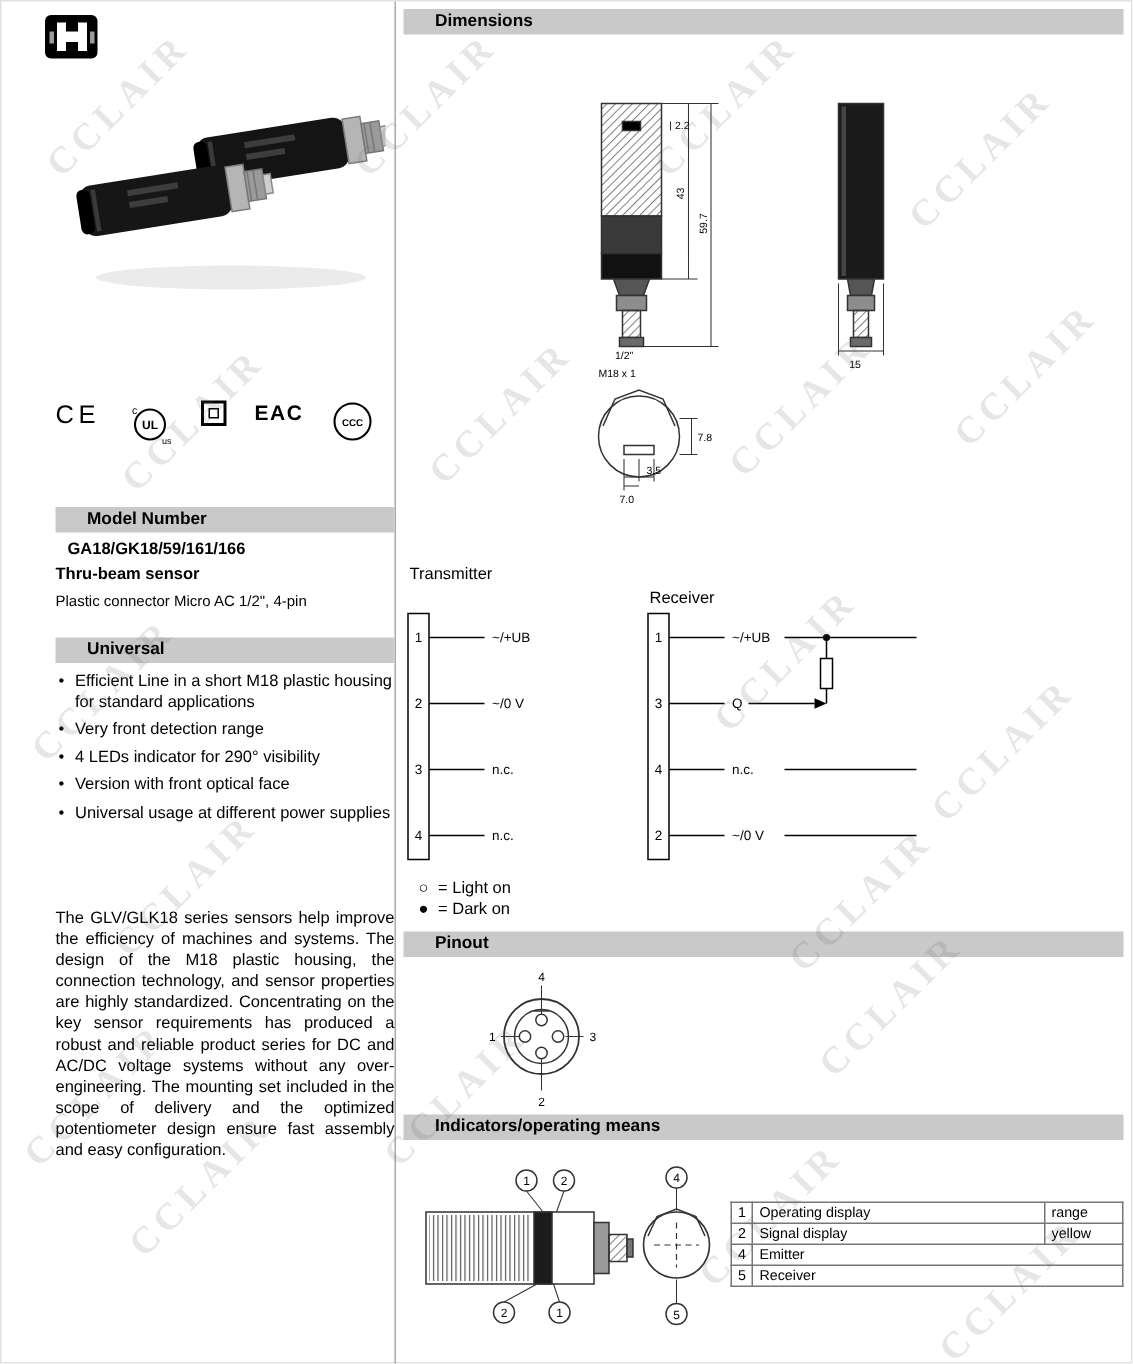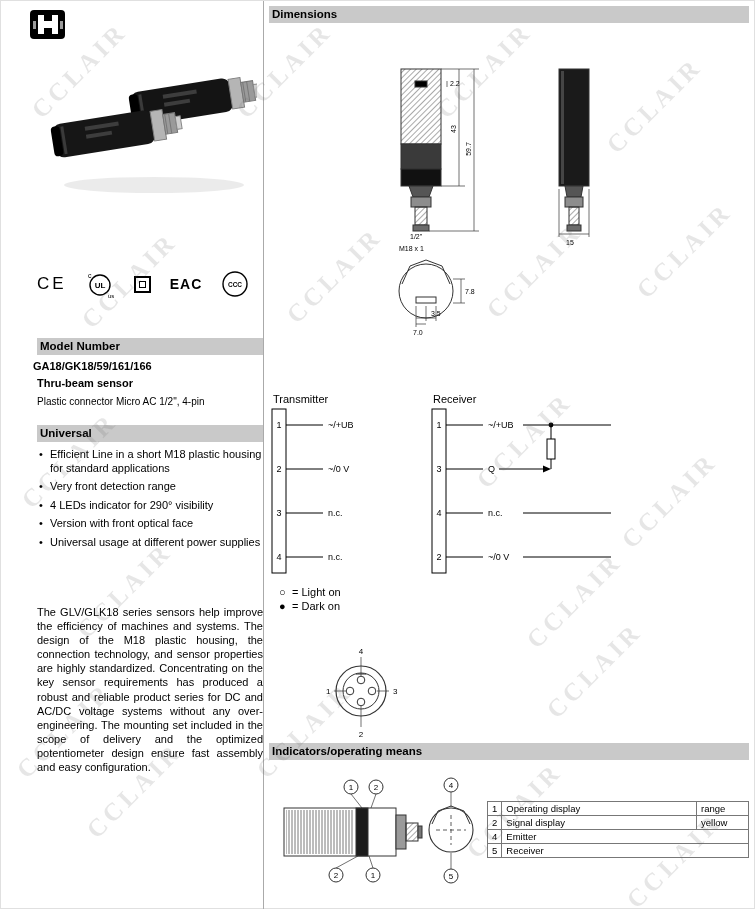--- a/index.html
+++ b/index.html
@@ -3,39 +3,39 @@
 <meta charset="utf-8">
 <style>
   html,body{margin:0;padding:0;}
   body{
     width:755px;height:909px;background:#f2f2f2;
     font-family:"Liberation Sans", sans-serif;color:#000;position:relative;overflow:hidden;
   }
   .page{position:absolute;left:0;top:0;width:755px;height:909px;background:#fff;border:1px solid #e0e0e0;box-sizing:border-box;}
   .abs{position:absolute;}
   .divider{position:absolute;left:262px;top:0;width:1px;height:909px;background:#aaa;}
-  .hdr{background:#c9c9c9;font-weight:bold;font-size:11.5px;line-height:17px;height:17px;padding-left:3px;box-sizing:border-box;}
+  .hdr{background:#c9c9c9;font-weight:bold;font-size:11.5px;line-height:17px;height:17px;padding-left:21px;box-sizing:border-box;}
   .hdr-left{left:36px;width:226px;}
   .hdr-right{left:268px;width:480px;}
 
   .wm{position:absolute;color:rgba(100,100,100,0.16);font-size:25px;font-weight:bold;
       letter-spacing:4px;transform:rotate(-45deg);transform-origin:left bottom;
       pointer-events:none;z-index:9;font-family:"Liberation Serif", serif;white-space:nowrap;}
 
   .model-line1{font-size:11px;font-weight:bold;}
   .model-line2{font-size:11px;font-weight:bold;}
   .model-line3{font-size:10px;}
 
   ul.features{margin:0;padding:0;list-style:none;width:226px;}
   ul.features li{position:relative;padding-left:13px;font-size:11px;line-height:13.5px;margin-bottom:5px;}
   ul.features li::before{content:"\2022";position:absolute;left:2px;top:0;}
 
   .prodinfo{width:226px;font-size:11px;line-height:14.1px;text-align:justify;}
 
-  .certs{display:flex;align-items:center;justify-content:space-between;width:212px;height:34px;}
+  .certs{display:flex;align-items:flex-start;justify-content:space-between;width:212px;height:34px;}
   .ce-text{font-size:17px;letter-spacing:3px;font-family:"Liberation Sans",sans-serif;}
   .eac-text{font-size:14px;font-weight:bold;letter-spacing:1px;}
   .sq-outer{width:13px;height:13px;border:2px solid #000;display:flex;align-items:center;justify-content:center;}
   .sq-inner{width:5px;height:5px;border:1.5px solid #000;}
 
   .pin-title{font-size:11px;}
   .legend-row{font-size:11px;line-height:14px;}
   .legend-sym{display:inline-block;width:13px;font-size:11px;}
 
   table.ind{border-collapse:collapse;width:262px;}
@@ -127,21 +127,21 @@
         <span class="sq-inner"></span>
       </span>
     <span class="eac-text">EAC</span>
     <svg width="28" height="28" viewBox="0 0 28 28">
       <circle cx="14" cy="14" r="12" fill="none" stroke="#000" stroke-width="1.4"></circle>
       <text x="14" y="17" font-size="6.5" font-weight="bold" text-anchor="middle">CCC</text>
     </svg>
   </div>
 
   <div class="abs hdr hdr-left" style="top:337px">Model Number</div>
-  <div class="abs model-line1" style="left:32px;top:359px">GA18/GK18/59/161/166</div>
+  <div class="abs model-line1" style="left:44px;top:359px">GA18/GK18/59/161/166</div>
   <div class="abs model-line2" style="left:36px;top:376px">Thru-beam sensor</div>
   <div class="abs model-line3" style="left:36px;top:395px">Plastic connector Micro AC 1/2", 4-pin</div>
 
   <div class="abs hdr hdr-left" style="top:424px">Universal</div>
   <ul class="features abs" style="left:36px;top:447px">
     <li>Efficient Line in a short M18 plastic housing for standard applications</li>
     <li>Very front detection range</li>
     <li>4 LEDs indicator for 290° visibility</li>
     <li>Version with front optical face</li>
     <li>Universal usage at different power supplies</li>
@@ -214,21 +214,21 @@
         <line x1="147" y1="295" x2="157" y2="295"></line>
         <line x1="147" y1="289" x2="167" y2="289"></line>
       </g>
       <text x="196" y="265" font-size="7">7.8</text>
       <text x="162" y="287" font-size="7">3.5</text>
       <text x="144" y="306" font-size="7">7.0</text>
     </svg>
   </div>
 
 
-  <div class="abs pin-title" style="left:272px;top:392px">Transmitter</div>
+  <div class="abs pin-title" style="left:272px;top:376px">Transmitter</div>
   <div class="abs pin-title" style="left:432px;top:392px">Receiver</div>
 
   <div class="abs" style="left:270px;top:406px">
     <svg width="160" height="172" viewBox="0 0 160 172">
       <rect x="1" y="2" width="14" height="164" fill="none" stroke="#000"></rect>
       <g font-size="9">
         <text x="8" y="21" text-anchor="middle">1</text>
         <text x="8" y="65" text-anchor="middle">2</text>
         <text x="8" y="109" text-anchor="middle">3</text>
         <text x="8" y="153" text-anchor="middle">4</text>
@@ -283,20 +283,21 @@
 
   <div class="abs" style="left:278px;top:584px">
     <div class="legend-row">
       <span class="legend-sym">○</span><span>= Light on</span>
     </div>
     <div class="legend-row">
       <span class="legend-sym">●</span><span>= Dark on</span>
     </div>
   </div>
 
+  <div class="abs hdr hdr-right" style="top:620px">Pinout</div>
 
   <div class="abs" style="left:300px;top:642px">
     <svg width="130" height="100" viewBox="0 0 130 100">
       <circle cx="60" cy="48" r="25" fill="none" stroke="#333" stroke-width="1.2"></circle>
       <circle cx="60" cy="48" r="18" fill="none" stroke="#333"></circle>
       <line x1="55" y1="31" x2="65" y2="31" stroke="#333"></line>
       <circle cx="49" cy="48" r="3.8" fill="#fff" stroke="#333"></circle>
       <circle cx="60" cy="37" r="3.8" fill="#fff" stroke="#333"></circle>
       <circle cx="71" cy="48" r="3.8" fill="#fff" stroke="#333"></circle>
       <circle cx="60" cy="59" r="3.8" fill="#fff" stroke="#333"></circle>

